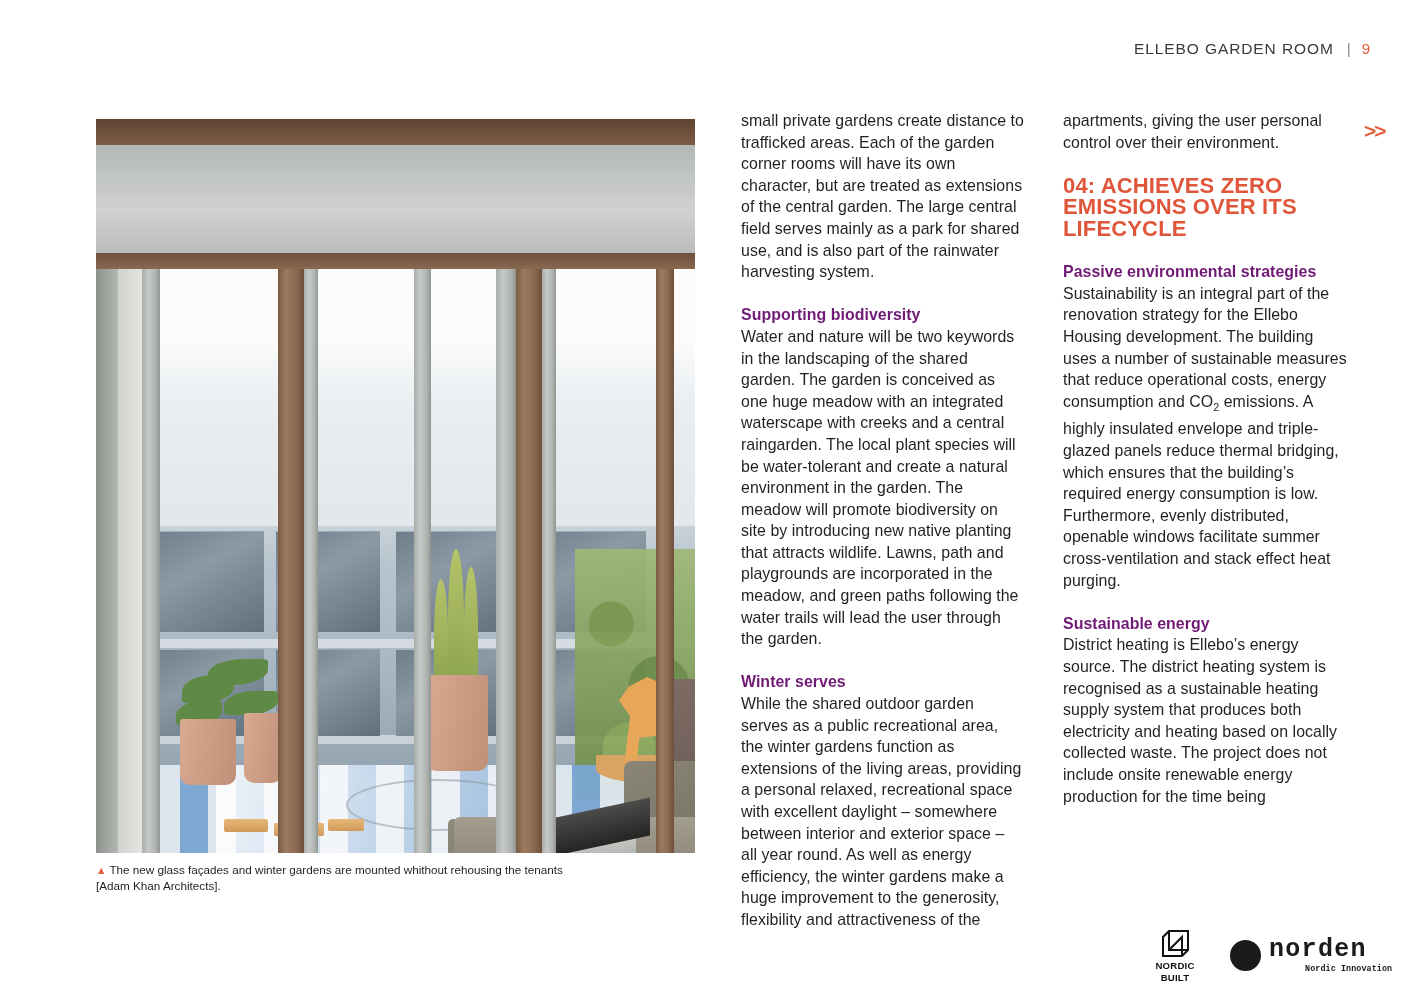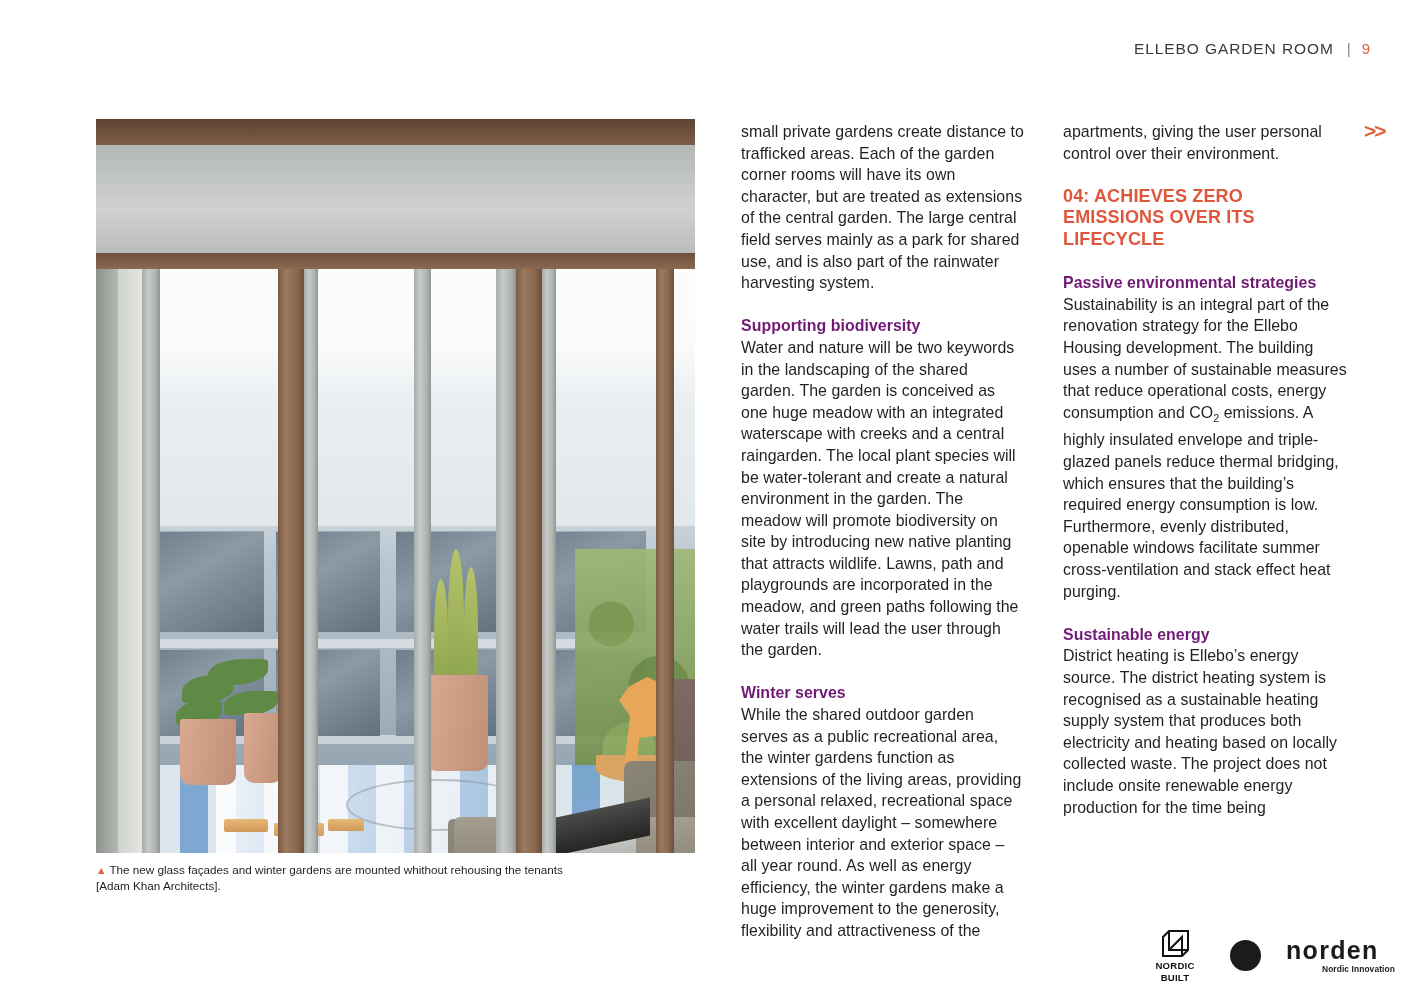--- a/index.html
+++ b/index.html
@@ -215,21 +215,21 @@
   .fig-caption .tri {
     color: #e0603c;
     font-size: 10.5px;
     margin-right: 3px;
     letter-spacing: 0;
   }
 
   
   .col {
     position: absolute;
-    top: 121px;
+    top: 110px;
     font-size: 15.9px;
     line-height: 21.6px;
     color: #231f20;
     letter-spacing: 0.05px;
   }
   .col-2 { left: 741px; width: 283px; }
   .col-3 { left: 1063px; width: 285px; }
 
   .col p { margin: 0; }
   .col p.gap { margin-top: 21.6px; }
@@ -237,21 +237,21 @@
   .sub-head {
     margin: 21.6px 0 0 0;
     font-size: 15.9px;
     line-height: 21.6px;
     font-weight: 700;
     color: #701a75;
   }
 
   .sec-head {
     margin: 21.6px 0 0 0;
-    font-size: 18px;
+    font-size: 22px;
     line-height: 21.6px;
     font-weight: 700;
     color: #e0563a;
     letter-spacing: 0.15px;
   }
   .col p.tight { margin-top: 0; }
   sub { font-size: 0.68em; }
 
   
   .footer-logos {
@@ -278,21 +278,22 @@
     font-size: 9.6px;
     font-weight: 700;
     line-height: 10.2px;
     letter-spacing: 0.2px;
     text-align: center;
     color: #111111;
   }
   .logo-norden {
     display: flex;
     align-items: center;
-    gap: 25px;
+    gap: 8px;
+    font-family: Liberation Mono, monospace;
   }
   .nd-dot {
     width: 31px; height: 31px;
     border-radius: 50%;
     background: #1b1b1b;
   }
   .nd-wordmark {
     display: flex;
     flex-direction: column;
     gap: 2px;

